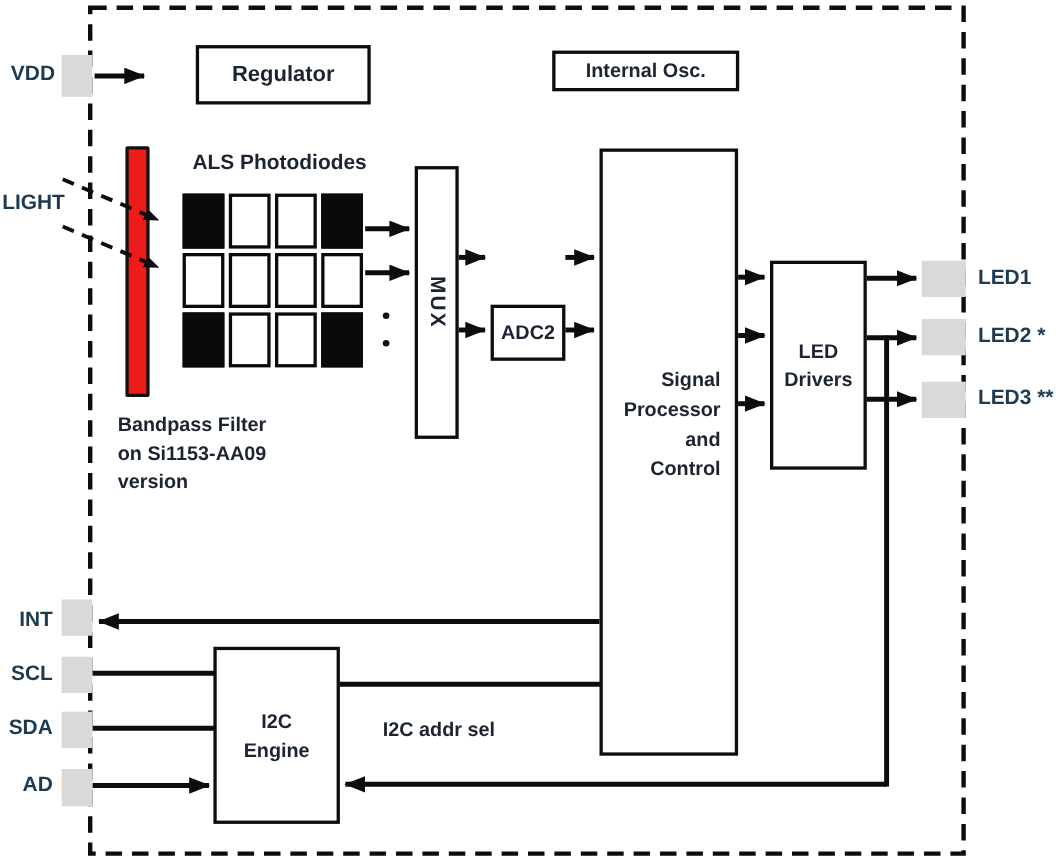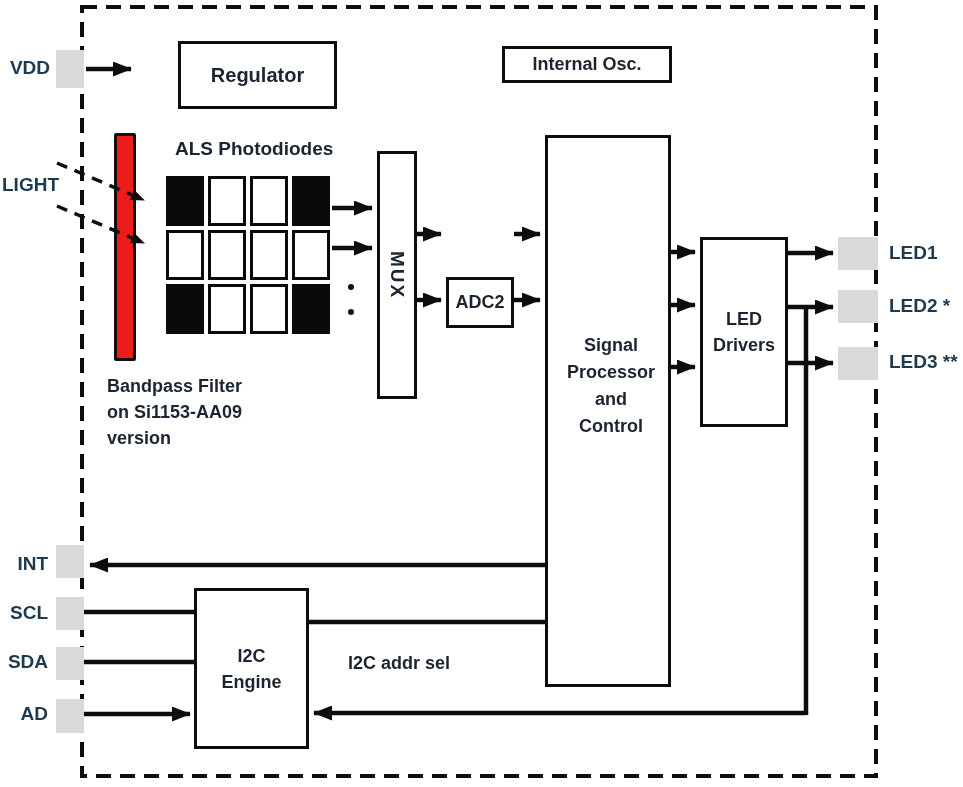--- a/index.html
+++ b/index.html
@@ -8,28 +8,28 @@
     font-family:"Liberation Sans", sans-serif; overflow:hidden;
   }
   
   .box {
     position:absolute; box-sizing:border-box; border:3px solid #0d0d0d;
     background:#ffffff; display:flex; align-items:center; justify-content:center;
     color:#1b2430; font-weight:bold; z-index:1; text-align:center;
   }
   .box .stack { line-height:26px; }
   .vtext { transform:rotate(90deg); letter-spacing:2px; white-space:nowrap; font-size:19px; }
-  #regulator     { left:178px; top:41px;  width:159px; height:68px; font-size:20px; }
+  #regulator     { left:178px; top:41px;  width:159px; height:54px; font-size:20px; }
   #internal-osc  { left:502px; top:46px;  width:170px; height:37px; font-size:18px; }
   #mux           { left:377px; top:151px; width:40px;  height:248px; }
   #adc1          { left:446px; top:207px; width:68px;  height:51px; font-size:18px; }
   #adc2          { left:446px; top:277px; width:68px;  height:51px; font-size:18px; }
   #signal-processor { left:545px; top:135px; width:126px; height:552px; display:block; }
   #signal-processor .sp-text {
-    position:absolute; left:19px; top:194px; font-size:18px; line-height:27px; text-align:center;
+    position:absolute; left:19px; top:194px; font-size:18px; line-height:27px; text-align:right;
   }
   #led-drivers   { left:700px; top:213px; width:88px;  height:190px; font-size:18px;margin-top:24px; }
   #i2c-engine    { left:194px; top:588px; width:115px; height:161px; font-size:18px; }
   
   .filter {
     position:absolute; left:114px; top:133px; width:22px; height:228px;
     background:var(--filter-red,#ee1b1b); border:3px solid #111; border-radius:2px;
     box-sizing:border-box; z-index:1;
   }
   .pd-grid {

